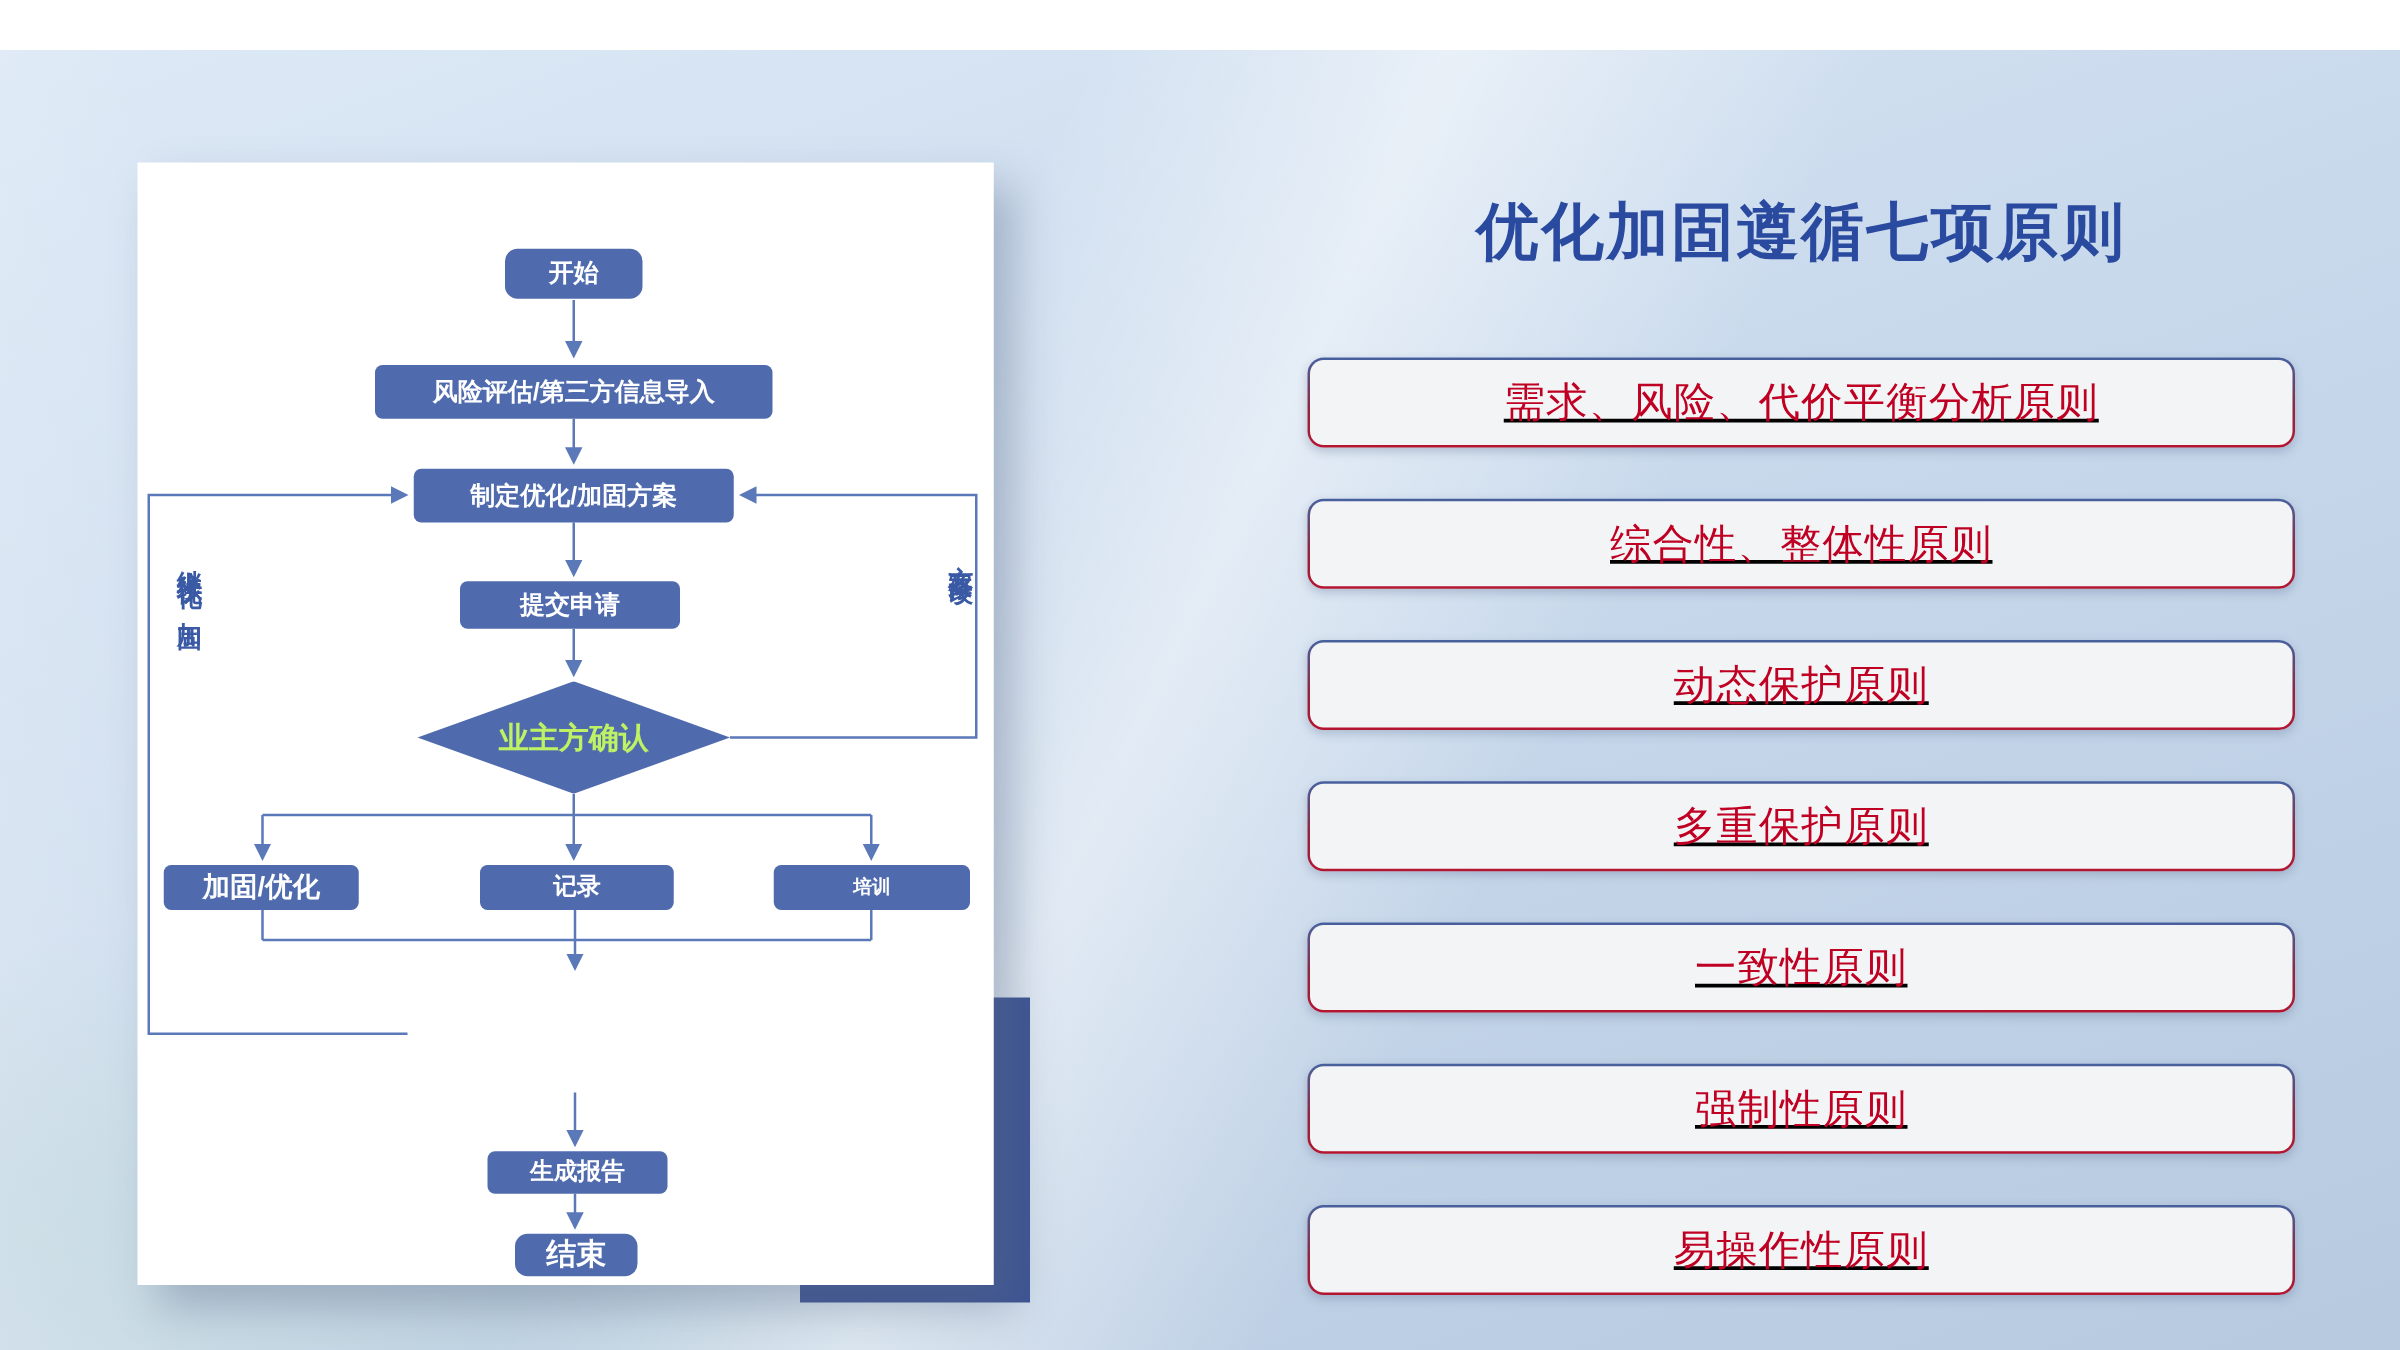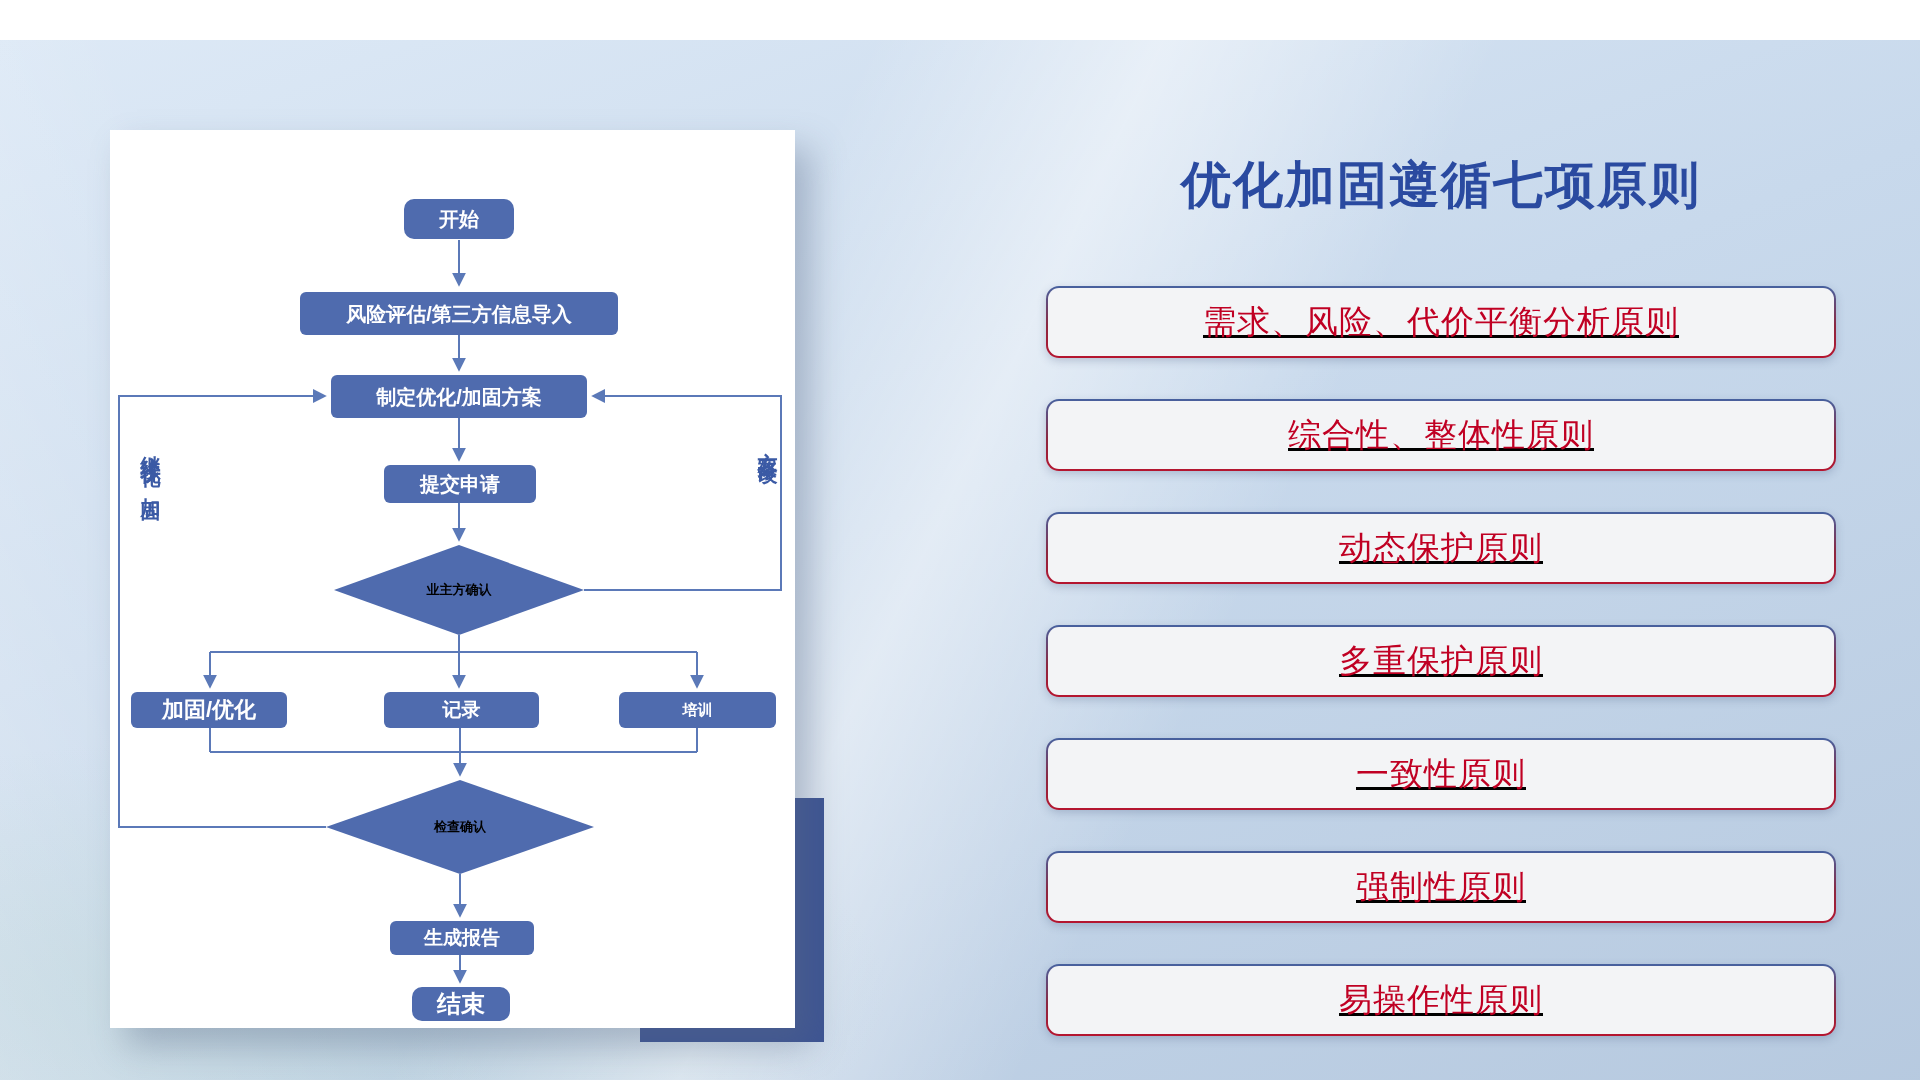--- a/index.html
+++ b/index.html
@@ -52,34 +52,34 @@
     justify-content: center;
     text-align: center;
     border-radius: 6px;
     font-size: 20px;
     line-height: 1.1;
     z-index: 3;
   }
   .diamond {
     position: absolute;
     background: #4f6bae;
-    color: #000000;
+    color: #bef264;
     font-weight: bold;
     display: flex;
     align-items: center;
     justify-content: center;
     text-align: center;
     clip-path: polygon(50% 0, 100% 50%, 50% 100%, 0 50%);
-    font-size: 13px;
+    font-size: 24px;
     z-index: 3;
   }
   .n-start     { left:294px; top:69px;  width:110px; height:40px; border-radius:10px; }
   .n-risk      { left:190px; top:162px; width:318px; height:43px; }
   .n-plan      { left:221px; top:245px; width:256px; height:43px; }
-  .n-submit    { left:274px; top:335px; width:152px; height:38px; }
+  .n-submit    { left:258px; top:335px; width:176px; height:38px; }
   .n-diamond1  { left:224px; top:415px; width:250px; height:90px; }
   .n-reinforce { left:21px;  top:562px; width:156px; height:36px; font-size:22px; }
   .n-record    { left:274px; top:562px; width:155px; height:36px; font-size:19px; }
   .n-training  { left:509px; top:562px; width:157px; height:36px; font-size:15px; }
   .n-diamond2  { left:216px; top:650px; width:268px; height:94px; }
   .n-report    { left:280px; top:791px; width:144px; height:34px; font-size:19px; }
   .n-end       { left:302px; top:857px; width:98px;  height:34px; border-radius:10px; font-size:24px; }
 
   .vlabel {
     position: absolute;
@@ -175,21 +175,20 @@
     </svg>
 
     <div class="node n-start">开始</div>
     <div class="node n-risk">风险评估/第三方信息导入</div>
     <div class="node n-plan">制定优化/加固方案</div>
     <div class="node n-submit">提交申请</div>
     <div class="diamond n-diamond1">业主方确认</div>
     <div class="node n-reinforce">加固/优化</div>
     <div class="node n-record">记录</div>
     <div class="node n-training">培训</div>
-    <div class="diamond n-diamond2">检查确认</div>
     <div class="node n-report">生成报告</div>
     <div class="node n-end">结束</div>
 
     <div class="vlabel vl-left">继续优化/加固</div>
     <div class="vlabel vl-right">方案修改</div>
   </div>
 
   <h1 class="panel-title">优化加固遵循七项原则</h1>
 
   <div class="principles">

